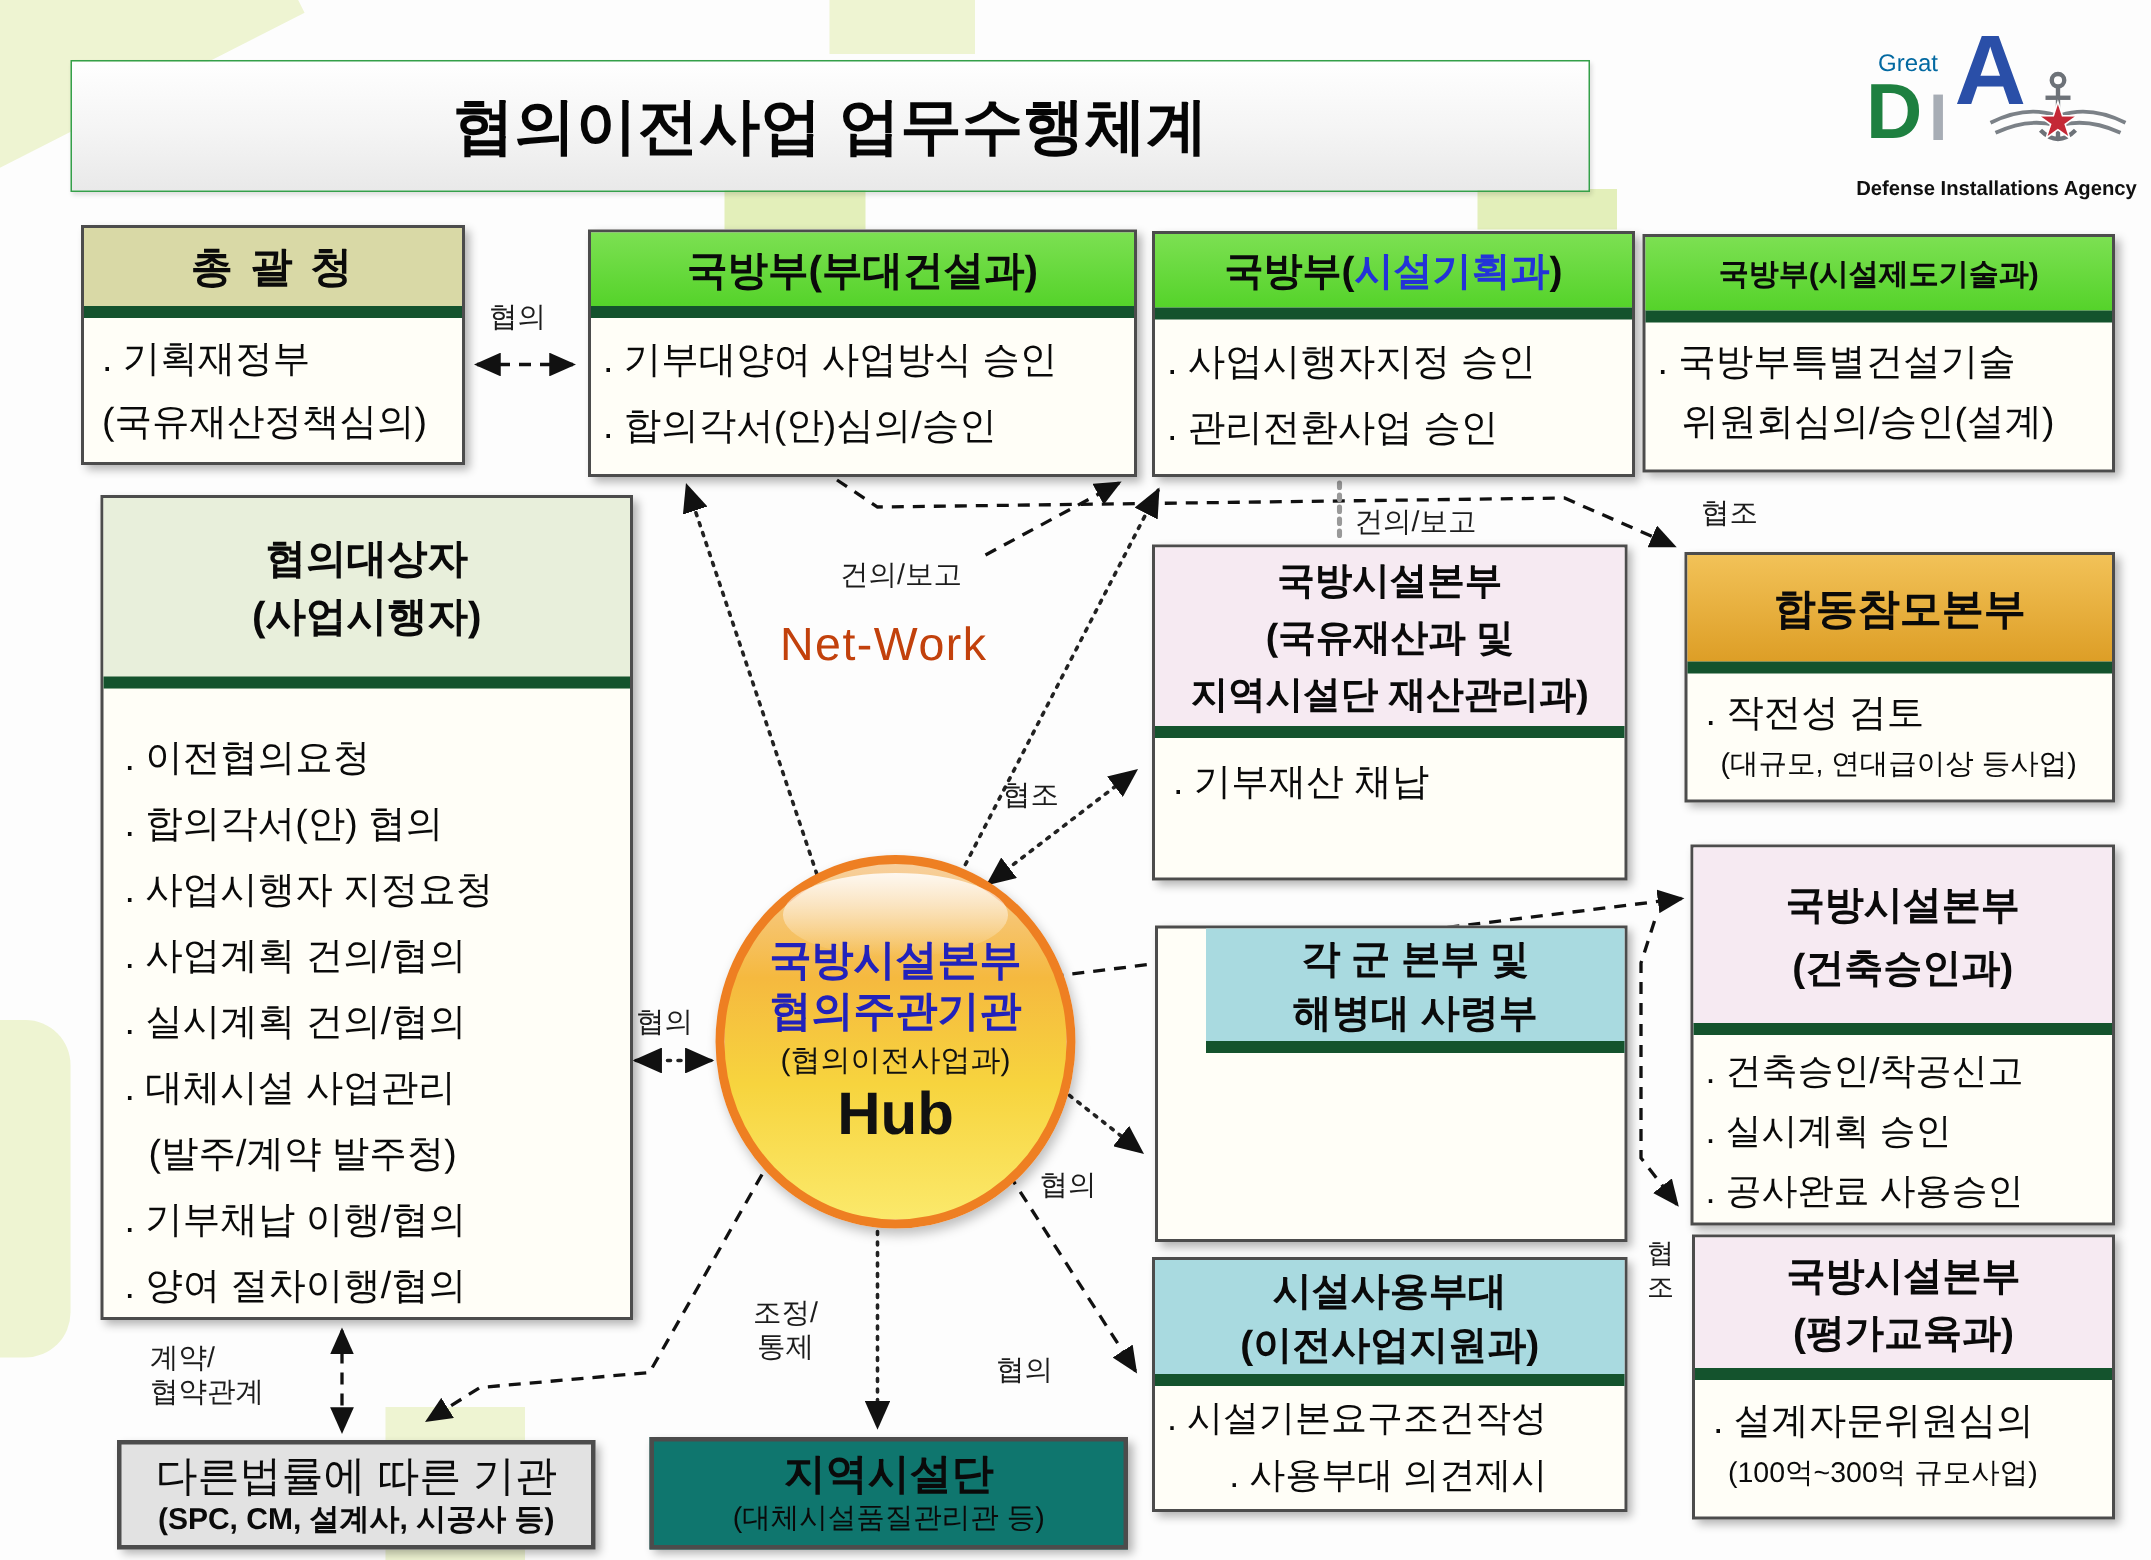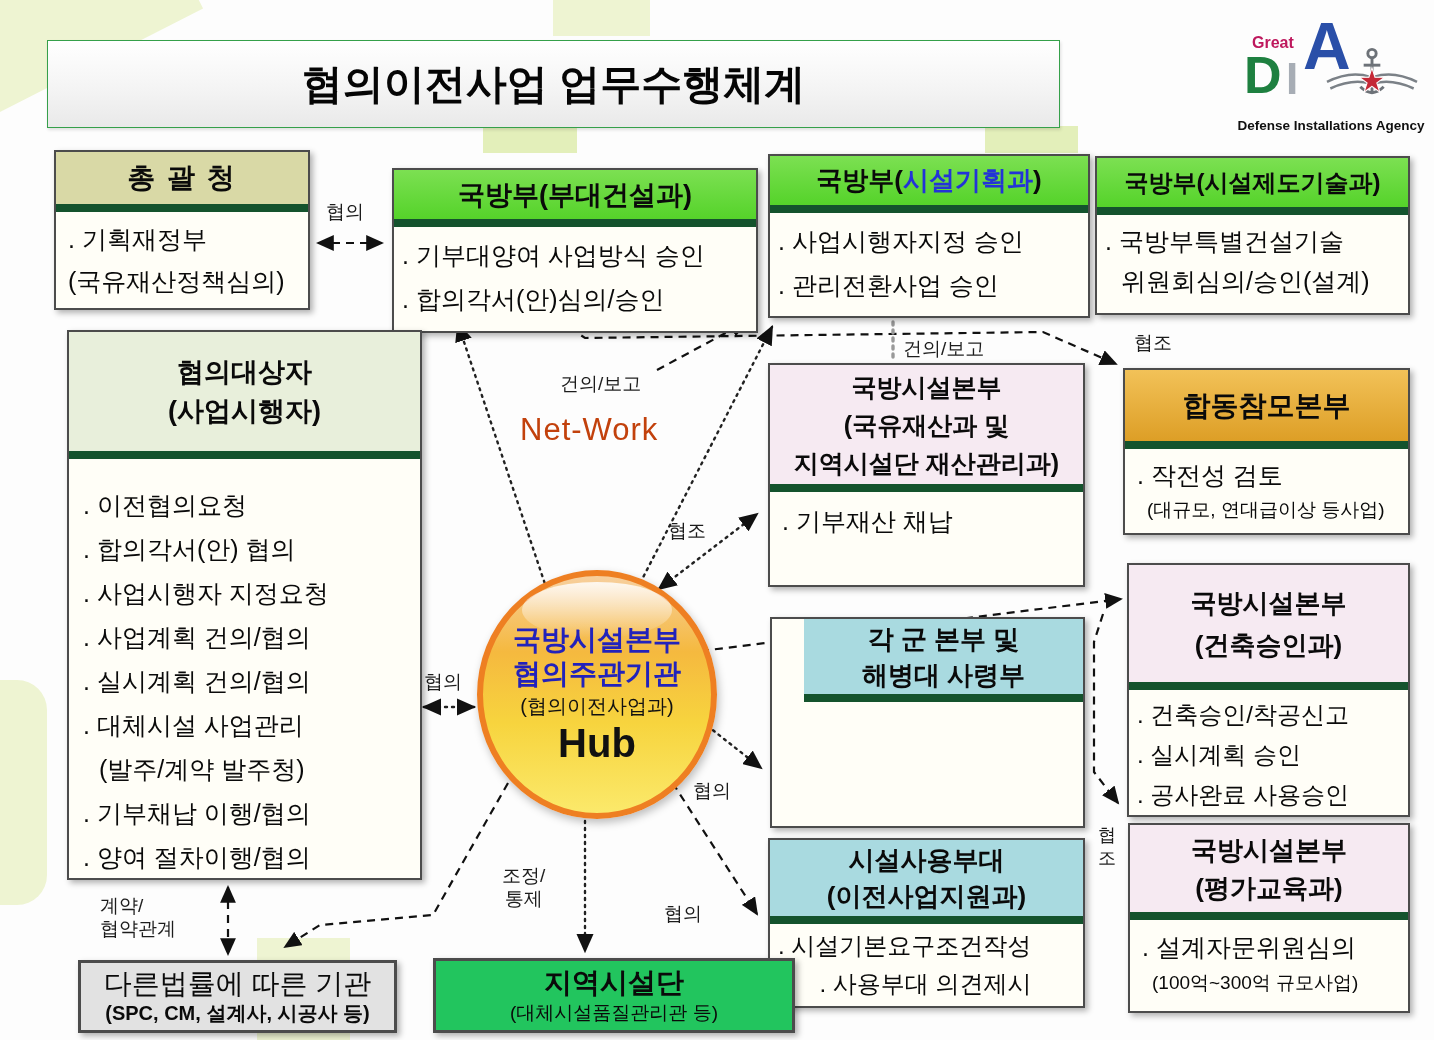--- a/index.html
+++ b/index.html
@@ -6,21 +6,21 @@
   #stage{position:relative;width:1434px;height:1040px;overflow:hidden;background:#fdfdfd;
          font-family:"Liberation Sans","DejaVu Sans",sans-serif;color:#0a0a0a;}
   .decor{position:absolute;z-index:0;background:#eef4d2;}
   
   .titlebar{position:absolute;left:47px;top:40px;width:1011px;height:86px;border:1px solid #35a04a;
     background:linear-gradient(180deg,#ffffff 0%,#f4f4f4 55%,#e9e9e9 100%);z-index:3;
     display:flex;align-items:center;justify-content:center;font-size:41px;font-weight:800;
     color:#050505;box-shadow:1px 2px 3px rgba(0,0,0,.12);}
   
   .logo{position:absolute;left:1232px;top:4px;width:192px;height:136px;z-index:3;}
-  .lg-great{position:absolute;left:20px;top:30px;font-size:16px;font-weight:bold;color:#be185d;}
+  .lg-great{position:absolute;left:20px;top:30px;font-size:16px;font-weight:normal;color:#0369a1;}
   .lg-d{position:absolute;left:12px;top:46px;font-size:52px;font-weight:bold;color:#1e8040;line-height:50px;}
   .lg-i{position:absolute;left:54px;top:52px;font-size:44px;font-weight:bold;color:#a7adb5;line-height:46px;}
   .lg-a{position:absolute;left:71px;top:10px;font-size:66px;font-weight:bold;color:#2a4fa8;line-height:64px;}
   .lg-emblem{position:absolute;left:90px;top:40px;width:100px;height:64px;}
   .lg-caption{position:absolute;left:-6px;top:114px;width:210px;text-align:center;font-size:13.5px;font-weight:bold;color:#101010;}
   
   .box{position:absolute;background:#fffef7;border:2px solid #4c4c4c;z-index:3;
        box-shadow:3px 3px 6px rgba(0,0,0,.3);box-sizing:border-box;}
   .hd{display:flex;flex-direction:column;align-items:center;justify-content:center;
       border-bottom:8px solid #14532d;font-weight:bold;text-align:center;box-sizing:border-box;}
@@ -126,21 +126,21 @@
   <div class="box" style="left:54px;top:150px;width:256px;height:160px;">
     <div class="hd olive" style="height:60px;font-size:28px;letter-spacing:2px;">
       <span>총 괄 청</span>
     </div>
     <div class="bd">
       <div class="ln" style="line-height:42px;">. 기획재정부</div>
       <div class="ln" style="line-height:42px;">(국유재산정책심의)</div>
     </div>
   </div>
 
-  <div class="box" style="left:392px;top:168px;width:366px;height:165px;">
+  <div class="box" style="left:392px;top:153px;width:366px;height:165px;">
     <div class="hd green" style="height:57px;font-size:27px;">
       <span>국방부(부대건설과)</span>
     </div>
     <div class="bd" style="padding-left:8px;">
       <div class="ln">. 기부대양여 사업방식 승인</div>
       <div class="ln">. 합의각서(안)심의/승인</div>
     </div>
   </div>
 
   <div class="box" style="left:768px;top:154px;width:322px;height:164px;">
@@ -149,21 +149,21 @@
         <span style="color:#2333d8;">시설기획과</span>
         <span>)</span>
     </div>
     <div class="bd" style="padding-left:8px;">
       <div class="ln">. 사업시행자지정 승인</div>
       <div class="ln">. 관리전환사업 승인</div>
     </div>
   </div>
 
   <div class="box" style="left:1095px;top:156px;width:315px;height:159px;">
-    <div class="hd green" style="height:57px;font-size:24px;">
+    <div class="hd green" style="height:57px;font-size:20px;">
       <span>국방부(시설제도기술과)</span>
     </div>
     <div class="bd" style="padding-left:8px;">
       <div class="ln" style="line-height:40px;">. 국방부특별건설기술</div>
       <div class="ln cont" style="line-height:40px;">위원회심의/승인(설계)</div>
     </div>
   </div>
 
   <div class="box" style="left:67px;top:330px;width:355px;height:550px;">
     <div class="hd palegreen" style="height:127px;font-size:27px;line-height:39px;">
@@ -251,21 +251,21 @@
       <div class="ln" style="line-height:42px;">. 설계자문위원심의</div>
       <div class="note">(100억~300억 규모사업)</div>
     </div>
   </div>
 
   <div class="box plain" style="left:78px;top:960px;width:319px;height:73px;background:#e2e2e2;border-width:3px;">
     <div style="font-size:28px;line-height:33px;">다른법률에 따른 기관</div>
     <div style="font-size:20px;line-height:26px;font-weight:bold;">(SPC, CM, 설계사, 시공사 등)</div>
   </div>
 
-  <div class="box plain" style="left:433px;top:958px;width:362px;height:75px;background:#22c55e;border-width:3px;justify-content:center;">
+  <div class="box plain" style="left:433px;top:958px;width:319px;height:75px;background:#0f766e;border-width:3px;justify-content:center;">
     <div style="font-size:28px;line-height:34px;font-weight:bold;">지역시설단</div>
     <div style="font-size:19px;line-height:25px;">(대체시설품질관리관 등)</div>
   </div>
 
   <div class="elbl" style="left:326px;top:200px;">협의</div>
   <div class="elbl" style="left:560px;top:372px;">건의/보고</div>
   <div class="elbl" style="left:903px;top:337px;">건의/보고</div>
   <div class="elbl" style="left:1134px;top:331px;">협조</div>
   <div class="elbl" style="left:668px;top:519px;">협조</div>
   <div class="elbl" style="left:424px;top:670px;">협의</div>

